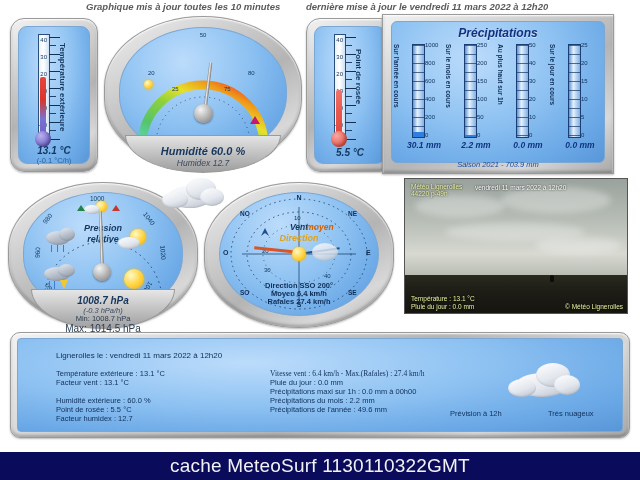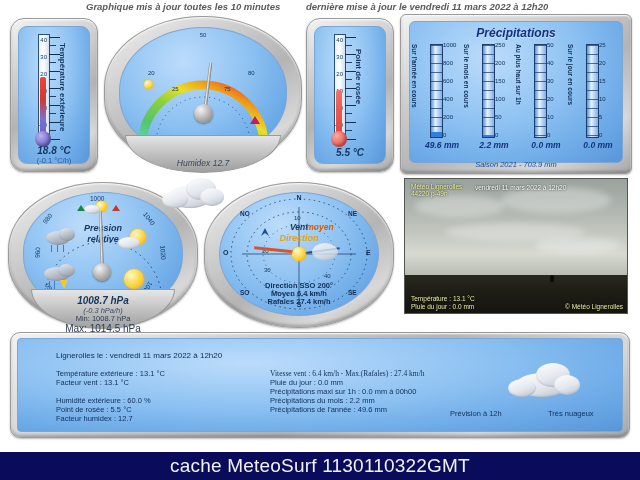--- a/index.html
+++ b/index.html
@@ -147,21 +147,21 @@
             <div class="tnum">-10</div>
           </div>
         <div class="tick" style="top:95px;"></div>
         <div class="tick maj" style="top:104px;">
             <div class="tnum">-20</div>
           </div>
       </div>
       <div class="mercury" style="top:50px;height:58px;background:linear-gradient(180deg,#e8453c,#d8362c 40%,#7b6fd0 72%,#6f63c8 100%);"></div>
       <div class="bulb" style="top:104px;background:radial-gradient(circle at 35% 30%,#b9b3ef,#6f63c8 70%,#5348a8);"></div>
       <div class="vlabel" style="left:48px;top:16px;">Température extérieure</div>
-      <div class="tval" style="top:118px;">18.8 °C</div>
+      <div class="tval" style="top:118px;">13.1 °C</div>
       <div class="tsub" style="top:129px;">(-0.1 °C/h)</div>
     </div>
   </div>
 
   <div class="bezel bezel-oval" style="left:104px;top:16px;width:196px;height:152px;">
     <div class="face" style="left:14px;top:10px;width:166px;height:130px;border-radius:50%/48%;">
 
       <svg width="166" height="130" style="position:absolute;left:0;top:0;">
         <defs>
           <linearGradient id="humArc" x1="0" y1="1" x2="1" y2="0">
@@ -186,20 +186,21 @@
       <div style="position:absolute;left:104px;top:58px;font-size:6px;color:#153a62;">75</div>
 
       <div class="sun" style="left:24px;top:52px;width:9px;height:9px;"></div>
       <div style="position:absolute;left:130px;top:88px;width:0;height:0;border-left:5px solid transparent;border-right:5px solid transparent;border-bottom:8px solid #c21b6a;"></div>
       <div class="needle" style="left:83px;top:34px;width:3px;height:52px;transform:rotate(7deg);"></div>
       <div class="hub" style="left:74px;top:76px;width:19px;height:19px;"></div>
     </div>
     <div style="position:absolute;left:20px;right:20px;bottom:-4px;height:36px;
       background:linear-gradient(180deg,#e4e4e4,#bdbdbd 55%,#9e9e9e);border-radius:0 0 50% 50%/0 0 100% 100%;
       border:1px solid #9a9a9a;"></div>
+    <div class="gauge-cap" style="left:0;right:0;top:128px;font-size:11px;">Humidité 60.0 %</div>
     <div class="gauge-cap" style="left:0;right:0;top:141px;font-size:8.5px;font-weight:normal;color:#3a4a5e;">Humidex 12.7</div>
   </div>
 
   <div class="bezel bezel-r" style="left:306px;top:18px;width:86px;height:152px;">
     <div class="face thermo-face" style="left:7px;top:7px;right:7px;bottom:7px;">
       <div class="thermo-scale">
         <div class="tick maj" style="top:2px;">
             <div class="tnum">40</div>
           </div>
         <div class="tick" style="top:10px;"></div>
@@ -227,21 +228,21 @@
             <div class="tnum">-20</div>
           </div>
       </div>
       <div class="mercury" style="top:63px;height:45px;background:linear-gradient(180deg,#f0736c,#e8594f 45%,#e0483e 100%);"></div>
       <div class="bulb" style="top:104px;background:radial-gradient(circle at 35% 30%,#f6a9a3,#e8594f 70%,#c03a31);"></div>
       <div class="vlabel" style="left:48px;top:22px;">Point de rosée</div>
       <div class="tval" style="top:120px;">5.5 °C</div>
     </div>
   </div>
 
-  <div class="bezel" style="left:400px;top:14px;width:230px;height:158px;border-radius:6px;">
+  <div class="bezel" style="left:382px;top:14px;width:230px;height:158px;border-radius:0;">
     <div class="face precip-face" style="left:8px;top:6px;right:8px;bottom:10px;">
       <div class="precip-title">Précipitations</div>
 
       <div class="pcol" style="left:6px;">
         <div class="ptube">
           <div class="ptick" style="top:0;"></div>
             <div class="ptick" style="top:9px;"></div>
           <div class="ptick" style="top:18px;"></div>
             <div class="ptick" style="top:27px;"></div>
           <div class="ptick" style="top:36px;"></div>
@@ -253,21 +254,21 @@
           <div class="ptick" style="top:90px;"></div>
           <div style="position:absolute;left:0;bottom:0;width:11px;height:5px;background:#2f7fe0;"></div>
         </div>
         <div class="pnum" style="top:-2px;">1000</div>
         <div class="pnum" style="top:16px;">800</div>
         <div class="pnum" style="top:34px;">600</div>
         <div class="pnum" style="top:52px;">400</div>
         <div class="pnum" style="top:70px;">200</div>
         <div class="pnum" style="top:88px;">0</div>
         <div class="pvlab">Sur l'année en cours</div>
-        <div class="pval">49.6 mm</div>
+        <div class="pval">30.1 mm</div>
       </div>
 
       <div class="pcol" style="left:58px;">
         <div class="ptube">
           <div class="ptick" style="top:0;"></div>
             <div class="ptick" style="top:9px;"></div>
           <div class="ptick" style="top:18px;"></div>
             <div class="ptick" style="top:27px;"></div>
           <div class="ptick" style="top:36px;"></div>
             <div class="ptick" style="top:45px;"></div>

